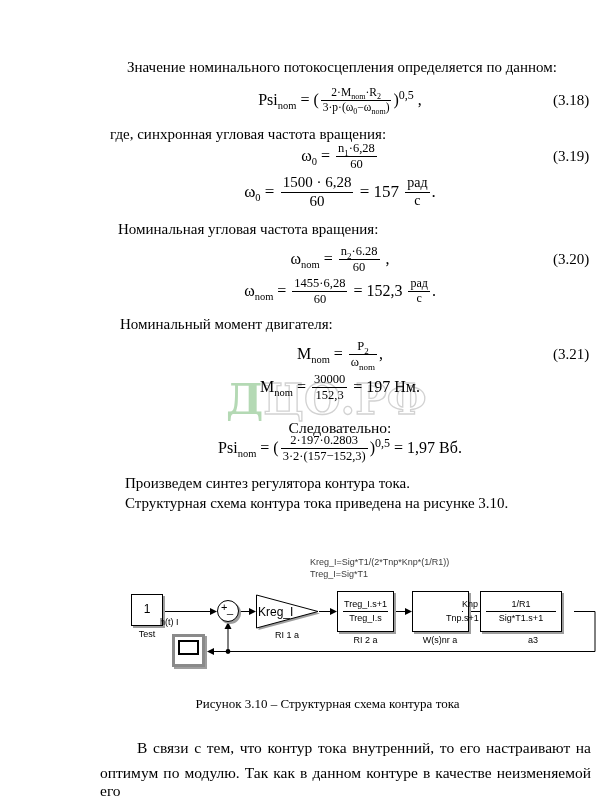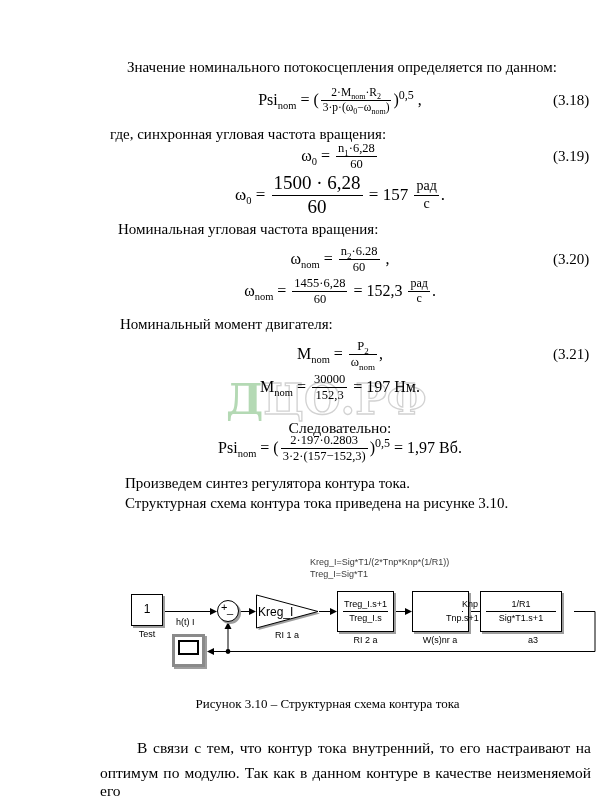--- a/index.html
+++ b/index.html
@@ -12,21 +12,21 @@
   .eqrow{position:absolute;left:105px;width:470px;text-align:center;
          font-size:16px;white-space:nowrap;}
   .eqnum{position:absolute;left:448px;font-size:15px;}
 
   .frac{display:inline-block;vertical-align:middle;line-height:1.15;text-align:center;
         margin:0 2px;transform:translateY(-1px);}
   .frac .fnum{display:block;border-bottom:1px solid #000;padding:0 2px 1px;}
   .frac .fden{display:block;padding:0 2px;}
   .fsm{font-size:11.5px;} .fsm sub{font-size:8px;}
   .fmd{font-size:12.5px;} .fmd sub{font-size:9px;}
-  .fbg{font-size:19px;}
+  .fbg{font-size:15px;}
   .fun{font-size:14px;} .fun2{font-size:12px;}
   sub{font-size:10.5px;line-height:0;}
   sup{font-size:12px;line-height:0;}
 
   .watermark{position:absolute;left:226px;top:379px;font-family:"DejaVu Serif",serif;
              font-weight:bold;font-size:42px;line-height:1;white-space:nowrap;}
   .wm-solid{color:#b4d9b4;}
   .wm-outline{color:transparent;-webkit-text-stroke:1.3px #d2d2d2;}
 
   .annot{position:absolute;left:310px;top:556px;font-family:"Liberation Sans",sans-serif;
@@ -148,21 +148,21 @@
     </g>
     <g>
       <polygon points="258.5,597 320,613.5 258.5,630" fill="#9e9e9e" stroke="none"></polygon>
       <polygon points="256.5,595 318,611.5 256.5,628" fill="#ffffff" stroke="#000" stroke-width="1"></polygon>
     </g>
   </svg>
 
   <div class="blk constblk">1</div>
   <div class="dlabel" style="left:131px;top:629px;width:32px;">Test</div>
 
-  <div class="dlabel" style="left:176px;top:617px;">h(t) I</div>
+  <div class="dlabel" style="left:160px;top:617px;">h(t) I</div>
 
   <div class="sum">
     <span class="plus">+</span>
     <span class="minus">_</span>
   </div>
 
   <div class="scope">
     <div class="screen"></div>
   </div>
 

